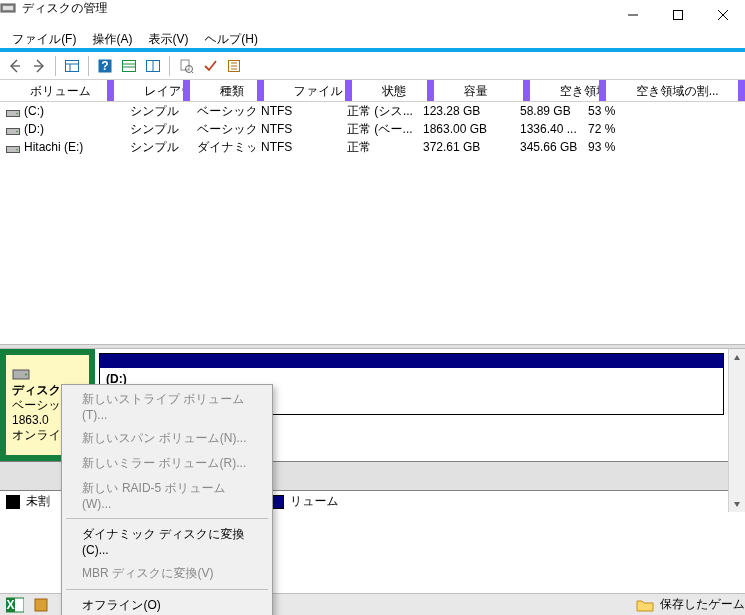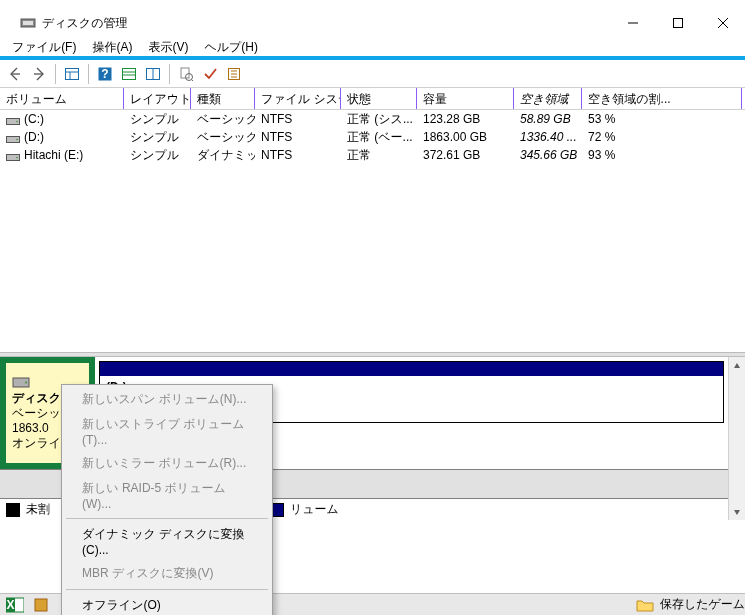--- a/index.html
+++ b/index.html
@@ -1,48 +1,48 @@
 <!DOCTYPE html>
 <html><head>
 <meta charset="utf-8">
 <style>
 * { box-sizing: border-box; margin: 0; padding: 0; font-family: "Yu Gothic UI", "Meiryo", sans-serif; font-size: 12px; }
 body { width: 745px; height: 615px; background: #fff; overflow: hidden; position: relative; }
 
-.titlebar { height: 30px; display: flex; align-items: center; padding-left: 20px; margin-top: 8px; }
+.titlebar { height: 30px; display: flex; align-items: flex-start; padding-left: 0; }
 .titlebar .icon { width: 16px; height: 16px; margin-right: 6px; display:inline-flex; align-items:center; justify-content:center;}
 .titlebar .title { flex: 1; }
 .win-controls { display: flex; height: 30px; }
 .win-btn { width: 45px; display: flex; align-items: center; justify-content: center; }
 .win-btn svg { width: 10px; height: 10px; }
 
 .menubar { display: flex; height: 22px; align-items: center; padding-left: 4px; border-bottom: 4px solid #0ea5e9; }
 .menu-item { padding: 2px 8px; cursor: default; }
 
 .toolbar { height: 28px; display: flex; align-items: center; padding: 2px 4px; border-bottom: 1px solid #d0d0d0; gap: 2px; background:#fff;}
 .tool-sep { width: 1px; height: 20px; background: #c0c0c0; margin: 0 3px; }
 .tool-btn { width: 22px; height: 22px; display: flex; align-items: center; justify-content: center; border: 1px solid transparent; }
 .tool-btn svg { width: 16px; height: 16px; }
 
 .list-header { display: flex; background: #fff; border-bottom: 1px solid #d0d0d0; height: 22px; }
-.list-header .col { border-right: 1px solid #8b5cf6; padding: 3px 6px; white-space: nowrap; overflow: hidden; }
+.list-header .col { border-right: 7px solid #8b5cf6; padding: 3px 6px; white-space: nowrap; overflow: hidden; margin-left: 24px; }
 
 .list-body { height: 242px; background: #fff; overflow: hidden; }
 .row { display: flex; height: 18px; align-items: center; }
 .row .cell { padding: 0 6px; white-space: nowrap; overflow: hidden; }
 .drive-icon { width:14px; height:10px; display:inline-block; margin-right:4px; vertical-align:middle;}
 .drive-icon svg { width:14px; height:10px; }
 
 .c-vol   { width: 124px; }
 .c-lay   { width: 67px; }
 .c-type  { width: 64px; }
 .c-fs    { width: 86px; }
 .c-stat  { width: 76px; }
 .c-cap   { width: 97px; }
-.c-free  { width: 68px; font-style: italic; }
+.c-free  { width: 68px; }
 .c-pct   { width: 160px; }
 
 .splitter { height: 5px; background: #e1e1e1; border-top:1px solid #bcbcbc; border-bottom:1px solid #bcbcbc;}
 
 .disk-pane { position: relative; }
 .disk-row { display: flex; border-bottom: 1px solid #808080; }
 .disk-label { width: 95px; border: 6px solid #15803d; padding: 12px 6px; background: #fef9c3; font-size: 11px; line-height: 15px;}
 .disk-label .hd-icon { width:18px; height:14px; display:block; margin-bottom:2px;}
 .disk-body { flex: 1; padding: 4px; }
 .part-box { border: 1px solid #000; height: 62px; position: relative; }
@@ -257,22 +257,22 @@
       <div class="sb-btn">
           <svg width="8" height="8" viewBox="0 0 8 8">
             <path d="M4 7 L7 2 L1 2 Z" fill="#606060"></path>
           </svg>
         </div>
     </div>
   </div>
 </div>
 
 <div class="context-menu">
+  <div class="cm-item disabled">新しいストライプ ボリューム(T)...</div>
   <div class="cm-item disabled">新しいスパン ボリューム(N)...</div>
-  <div class="cm-item disabled">新しいストライプ ボリューム(T)...</div>
   <div class="cm-item disabled">新しいミラー ボリューム(R)...</div>
   <div class="cm-item disabled">新しい RAID-5 ボリューム(W)...</div>
   <div class="cm-sep"></div>
   <div class="cm-item">ダイナミック ディスクに変換(C)...</div>
   <div class="cm-item disabled">MBR ディスクに変換(V)</div>
   <div class="cm-sep"></div>
   <div class="cm-item">オフライン(O)</div>
 
 </div>
 

